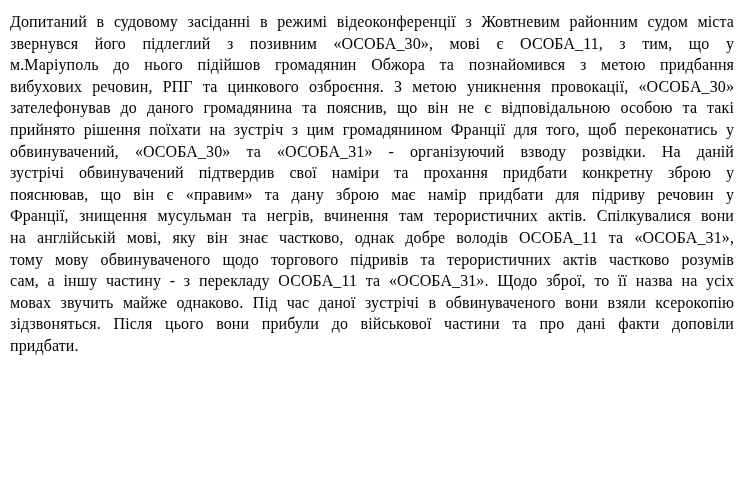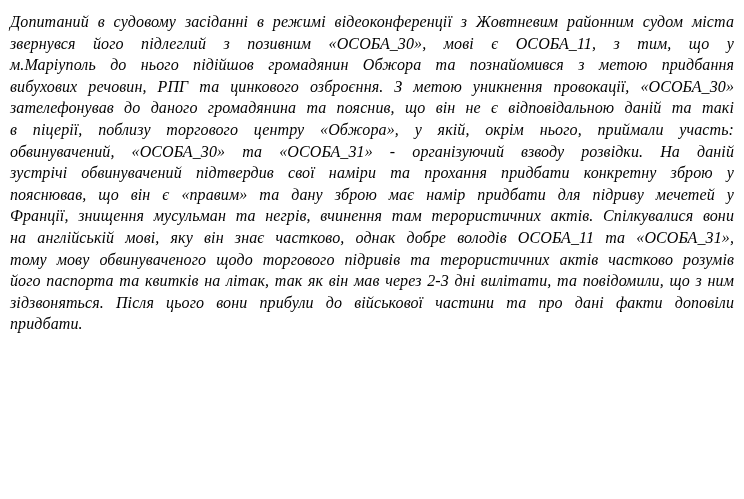--- a/index.html
+++ b/index.html
@@ -24,40 +24,40 @@
     right: 10px;
     top: 11px;
   }
   .line {
     font-size: 16px;
     line-height: 21.6px;
     text-align: justify;
     text-align-last: justify;
     white-space: normal;
     letter-spacing: 0.1px;
-    font-style: italic;
   }
   .line.last {
     text-align-last: left;
   }
 </style>
 </head>
 <body style="background-color: rgb(255, 255, 255); color: rgb(0, 0, 0);">
 
 <main class="page">
   <div class="doc">
       <div class="line">Допитаний в судовому засіданні в режимі відеоконференції з Жовтневим районним судом міста</div>
       <div class="line">звернувся його підлеглий з позивним «ОСОБА_30», мові є ОСОБА_11, з тим, що у</div>
       <div class="line">м.Маріуполь до нього підійшов громадянин Обжора та познайомився з метою придбання</div>
       <div class="line">вибухових речовин, РПГ та цинкового озброєння. З метою уникнення провокації, «ОСОБА_30»</div>
-      <div class="line">зателефонував до даного громадянина та пояснив, що він не є відповідальною даній та такі</div>
-      <div class="line">в піцерії, поблизу торгового центру «Обжора», у якій, окрім нього, приймали участь:</div>
+      <div class="line">зателефонував до даного громадянина та пояснив, що він не є відповідальною особою та такі</div>
+      <div class="line">прийнято рішення поїхати на зустріч з цим громадянином Франції для того, щоб переконатись у</div>
       <div class="line">обвинувачений, «ОСОБА_30» та «ОСОБА_31» - організуючий взводу розвідки. На даній</div>
       <div class="line">зустрічі обвинувачений підтвердив свої наміри та прохання придбати конкретну зброю у</div>
-      <div class="line">пояснював, що він є «правим» та дану зброю має намір придбати для підриву мечетей у</div>
+      <div class="line">пояснював, що він є «правим» та дану зброю має намір придбати для підриву речовин у</div>
       <div class="line">Франції, знищення мусульман та негрів, вчинення там терористичних актів. Спілкувалися вони</div>
       <div class="line">на англійській мові, яку він знає частково, однак добре володів ОСОБА_11 та «ОСОБА_31»,</div>
       <div class="line">тому мову обвинуваченого щодо торгового підривів та терористичних актів частково розумів</div>
-      <div class="line">його паспорта та квитків на літак, так як він мав через 2-3 дні вилітати, та повідомили, що з ним</div>
+      <div class="line">сам, а іншу частину - з перекладу ОСОБА_11 та «ОСОБА_31». Щодо зброї, то її назва на усіх</div>
+      <div class="line">мовах звучить майже однаково. Під час даної зустрічі в обвинуваченого вони взяли ксерокопію</div>
       <div class="line">зідзвоняться. Після цього вони прибули до військової частини та про дані факти доповіли</div>
       <div class="line last">придбати.</div>
     </div>
 </main>
 
 </body></html>

